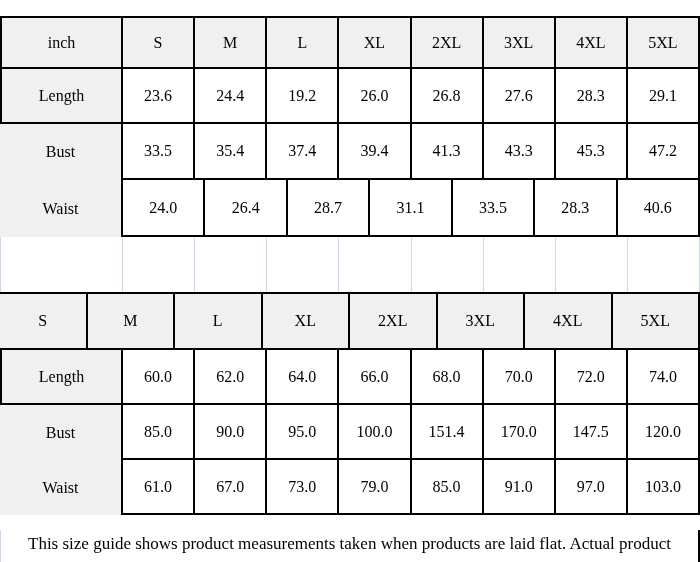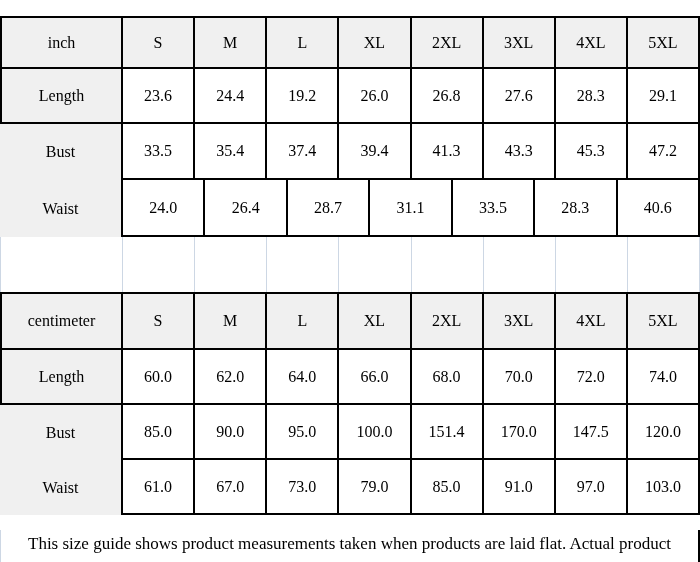--- a/index.html
+++ b/index.html
@@ -116,21 +116,20 @@
       <div class="gcell"></div>
       <div class="gcell"></div>
       <div class="gcell"></div>
       <div class="gcell"></div>
       <div class="gcell"></div>
       <div class="gcell"></div>
     </div>
 
   <div id="t2" class="sizetable">
       <div class="trow header">
-        <div class="cell head labelcol">centimeter</div>
         <div class="cell head">S</div>
         <div class="cell head">M</div>
         <div class="cell head">L</div>
         <div class="cell head">XL</div>
         <div class="cell head">2XL</div>
         <div class="cell head">3XL</div>
         <div class="cell head">4XL</div>
         <div class="cell head">5XL</div>
       </div>
       <div class="trow body">

